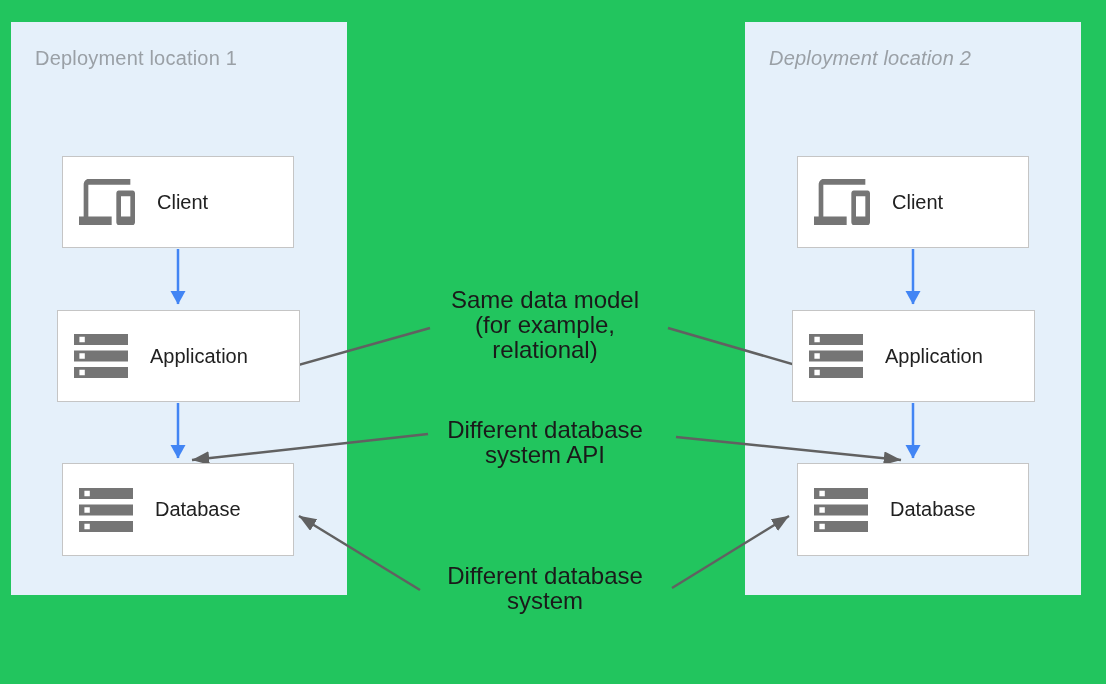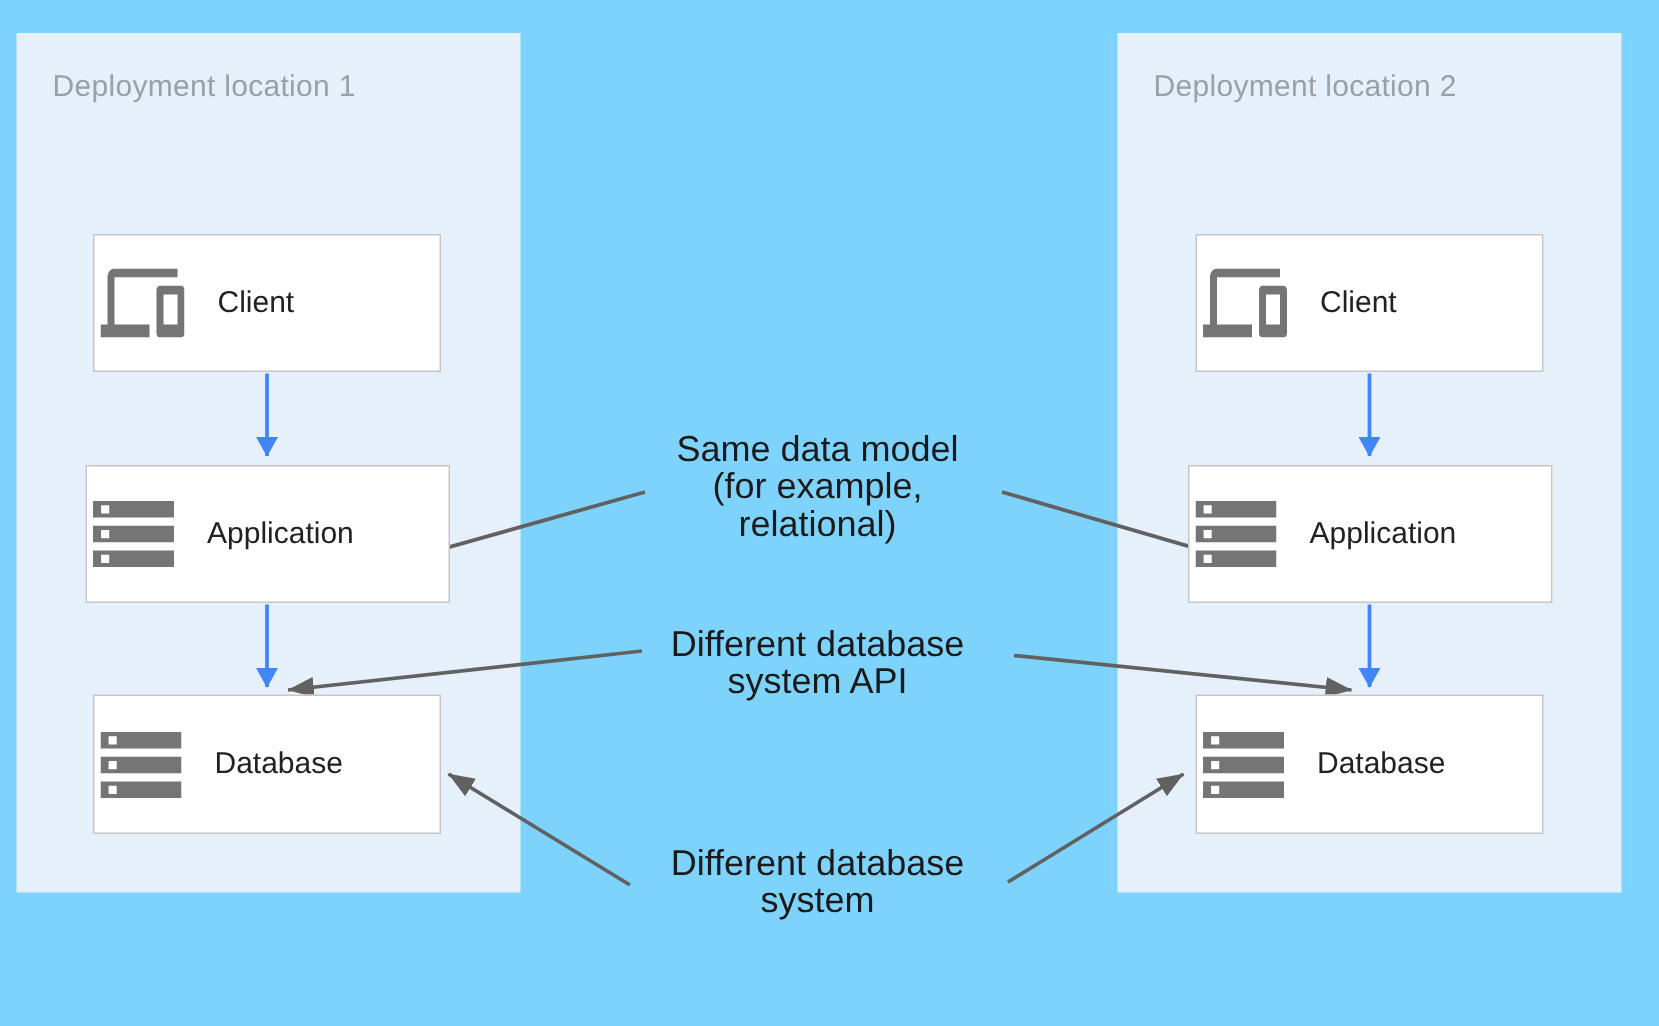--- a/index.html
+++ b/index.html
@@ -5,21 +5,21 @@
   html, body {
     margin: 0;
     padding: 0;
     background: #ffffff;
     font-family: "Liberation Sans", "DejaVu Sans", sans-serif;
   }
   #canvas {
     position: relative;
     width: 1106px;
     height: 684px;
-    background: #7dd3fc;
+    background: #22c55e;
     overflow: hidden;
   }
   .panel {
     position: absolute;
     top: 22px;
     width: 336px;
     height: 573px;
     background: #e5f0fa;
   }
   .panel-title {
@@ -31,21 +31,21 @@
     letter-spacing: 0.2px;
     white-space: nowrap;
   }
   .node {
     position: absolute;
     background: #ffffff;
     border: 1px solid #c5c5c5;
     box-sizing: border-box;
     display: flex;
     align-items: center;
-    padding-left: 4px;
+    padding-left: 16px;
     gap: 22px;
   }
   .node-label {
     font-size: 20px;
     color: #212121;
     white-space: nowrap;
   }
   .node-icon {
     flex: 0 0 auto;
     display: block;
@@ -67,21 +67,21 @@
 </style>
 </head>
 <body>
 
 <div id="canvas">
 
   <div class="panel" style="left:11px;">
     <div class="panel-title">Deployment location 1</div>
   </div>
 
-  <div class="panel" style="left:745px;">
+  <div class="panel" style="left:745px;font-style:italic;">
     <div class="panel-title">Deployment location 2</div>
   </div>
 
   <svg id="arrow-layer" width="1106" height="684" viewBox="0 0 1106 684">
     <defs>
       <marker id="blueHead" markerUnits="strokeWidth" markerWidth="5.8" markerHeight="6.4" refX="5.2" refY="3" orient="auto">
         <path d="M0,0 L5.4,3 L0,6 Z" fill="#4285f4"></path>
       </marker>
       <marker id="grayHead" markerUnits="strokeWidth" markerWidth="7.4" markerHeight="5.8" refX="6.9" refY="2.75" orient="auto">
         <path d="M0,0 L7,2.75 L0,5.5 Z" fill="#616161"></path>

